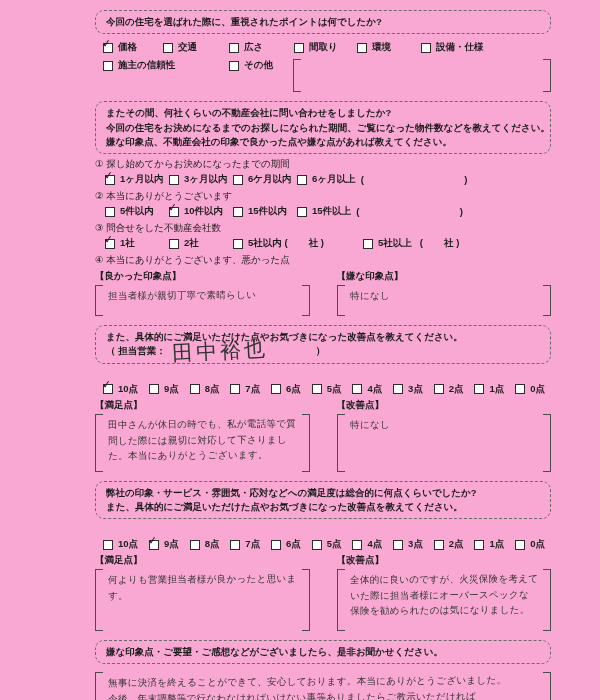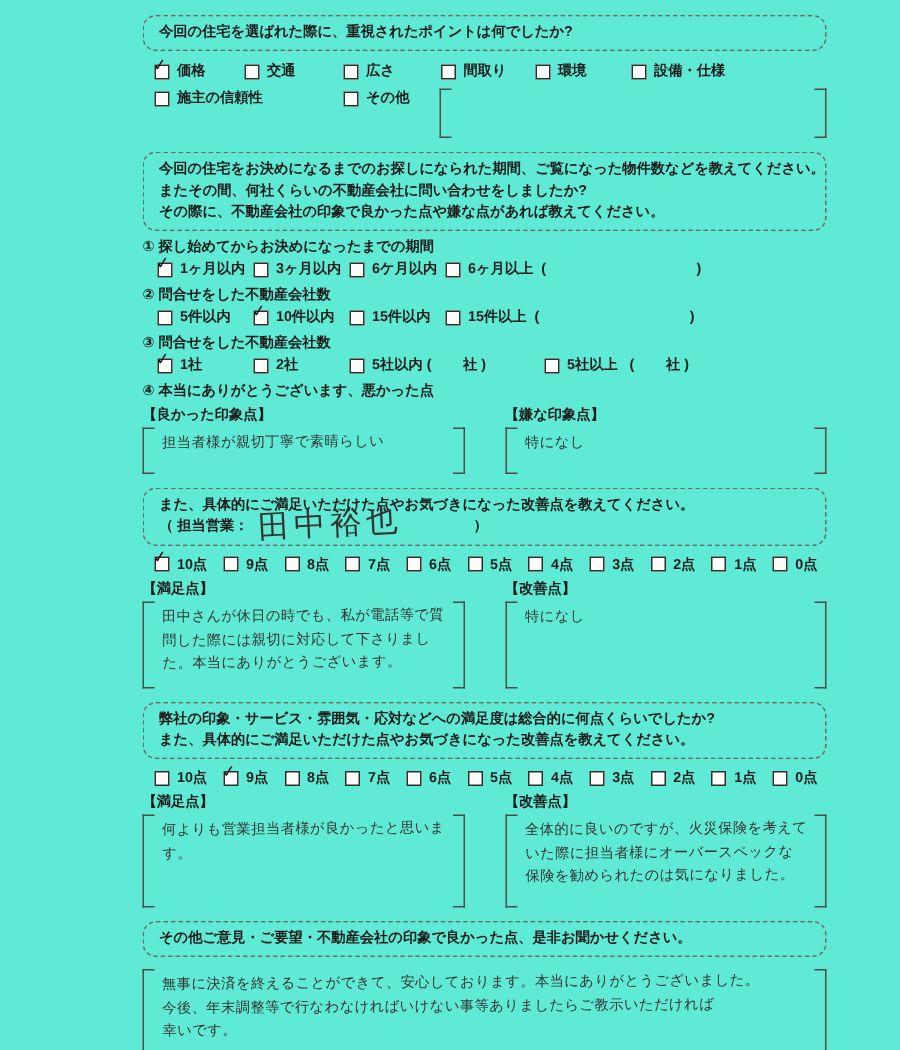--- a/index.html
+++ b/index.html
@@ -1,17 +1,17 @@
 <!DOCTYPE html>
 <html><head>
 <meta charset="utf-8">
 <style>
   html,body{margin:0;padding:0;background:#eceae7;}
   .page{
-    width:600px;height:700px;background:#5eead4;position:relative;overflow:hidden;
+    width:600px;height:700px;background:#f9a8d4;position:relative;overflow:hidden;
     font-family:"Liberation Sans","DejaVu Sans",sans-serif;color:#222;
   }
   .content{position:absolute;left:95px;top:10px;width:456px;}
   .sec{margin-bottom:9px;}
 
   
   .qbox{
     border:1.3px dashed #6a6a6a;border-radius:9px;
     padding:4px 10px;font-size:9.5px;font-weight:700;line-height:1.5;color:#1c1c1c;
   }
@@ -24,26 +24,26 @@
     content:"\2713";position:absolute;left:-2px;top:-7px;font-size:11px;font-weight:700;color:#111;
     transform:rotate(-6deg);
   }
   .suffix{white-space:pre;font-weight:600;}
 
   .row1{display:grid;grid-template-columns:60px 66px 65px 63px 64px 1fr;padding-left:8px;margin-top:7px;align-items:center;}
   .row2{display:flex;padding-left:8px;margin-top:5px;align-items:flex-start;}
   .row2 .opt:nth-of-type(1){width:126px;}
   .row2 .opt:nth-of-type(2){width:62px;font-family:Liberation Mono, monospace;}
 
-  .sublabel{font-size:9.5px;font-weight:700;margin-top:4px;color:#1c1c1c;}
+  .sublabel{font-size:9.5px;font-weight:400;margin-top:4px;color:#1c1c1c;}
   .subrow{display:grid;padding-left:10px;margin-top:2px;align-items:center;}
   .cols4{grid-template-columns:64px 64px 64px 1fr;}
   .cols4b{grid-template-columns:64px 64px 130px 1fr;}
 
-  .scorerow{display:flex;justify-content:space-between;padding:0 6px 0 8px;margin-top:6px;}
+  .scorerow{display:flex;justify-content:space-between;padding:0 6px 0 8px;margin-top:19px;}
 
   
   .bbox{position:relative;margin-top:2px;padding:3px 13px;}
   .bbox::before{content:"";position:absolute;left:0;top:0;bottom:0;width:7px;
     border:1.5px solid #4c4c4c;border-right:none;}
   .bbox::after{content:"";position:absolute;right:0;top:0;bottom:0;width:7px;
     border:1.5px solid #4c4c4c;border-left:none;}
   .openbracket{flex:1;height:33px;position:relative;margin-left:2px;}
   .openbracket::before{content:"";position:absolute;left:0;top:0;bottom:0;width:7px;
     border:1.5px solid #4c4c4c;border-right:none;}
@@ -119,23 +119,23 @@
         <span class="opt">
             <span class="cb"></span>
             <span class="lbl">その他</span>
           </span>
         <span class="openbracket"></span>
       </div>
     </section>
 
     <section class="sec">
       <div class="qbox">
+        <div>またその間、何社くらいの不動産会社に問い合わせをしましたか?</div>
         <div>今回の住宅をお決めになるまでのお探しになられた期間、ご覧になった物件数などを教えてください。</div>
-        <div>またその間、何社くらいの不動産会社に問い合わせをしましたか?</div>
-        <div>その際に、不動産会社の印象で良かった点や嫌な点があれば教えてください。</div>
+        <div>嫌な印象点、不動産会社の印象で良かった点や嫌な点があれば教えてください。</div>
       </div>
 
       <div class="sublabel">① 探し始めてからお決めになったまでの期間</div>
       <div class="subrow cols4">
 
           <span class="opt">
             <span class="cb checked"></span>
             <span class="lbl">1ヶ月以内</span>
             <span class="suffix"></span>
           </span>
@@ -152,21 +152,21 @@
             <span class="suffix"></span>
           </span>
 
           <span class="opt">
             <span class="cb"></span>
             <span class="lbl">6ヶ月以上</span>
             <span class="suffix">  (                                      )</span>
           </span>
         </div>
 
-      <div class="sublabel">② 問合せをした不動産会社数</div>
+      <div class="sublabel">② 本当にありがとうございます</div>
       <div class="subrow cols4">
 
           <span class="opt">
             <span class="cb"></span>
             <span class="lbl">5件以内</span>
             <span class="suffix"></span>
           </span>
 
           <span class="opt">
             <span class="cb checked"></span>
@@ -383,21 +383,21 @@
           <div class="alabel">【改善点】</div>
           <div class="bbox h56">
             <div class="hand">全体的に良いのですが、火災保険を考えていた際に担当者様にオーバースペックな保険を勧められたのは気になりました。</div>
           </div>
         </div>
       </div>
     </section>
 
     <section class="sec">
       <div class="qbox">
-        <div>その他ご意見・ご要望・不動産会社の印象で良かった点、是非お聞かせください。</div>
+        <div>嫌な印象点・ご要望・ご感想などがございましたら、是非お聞かせください。</div>
       </div>
       <div class="bbox h58" style="margin-top:8px;">
         <div class="hand">
           <div>無事に決済を終えることができて、安心しております。本当にありがとうございました。</div>
           <div>今後、年末調整等で行なわなければいけない事等ありましたらご教示いただければ</div>
           <div>幸いです。</div>
         </div>
       </div>
 
     </section>

